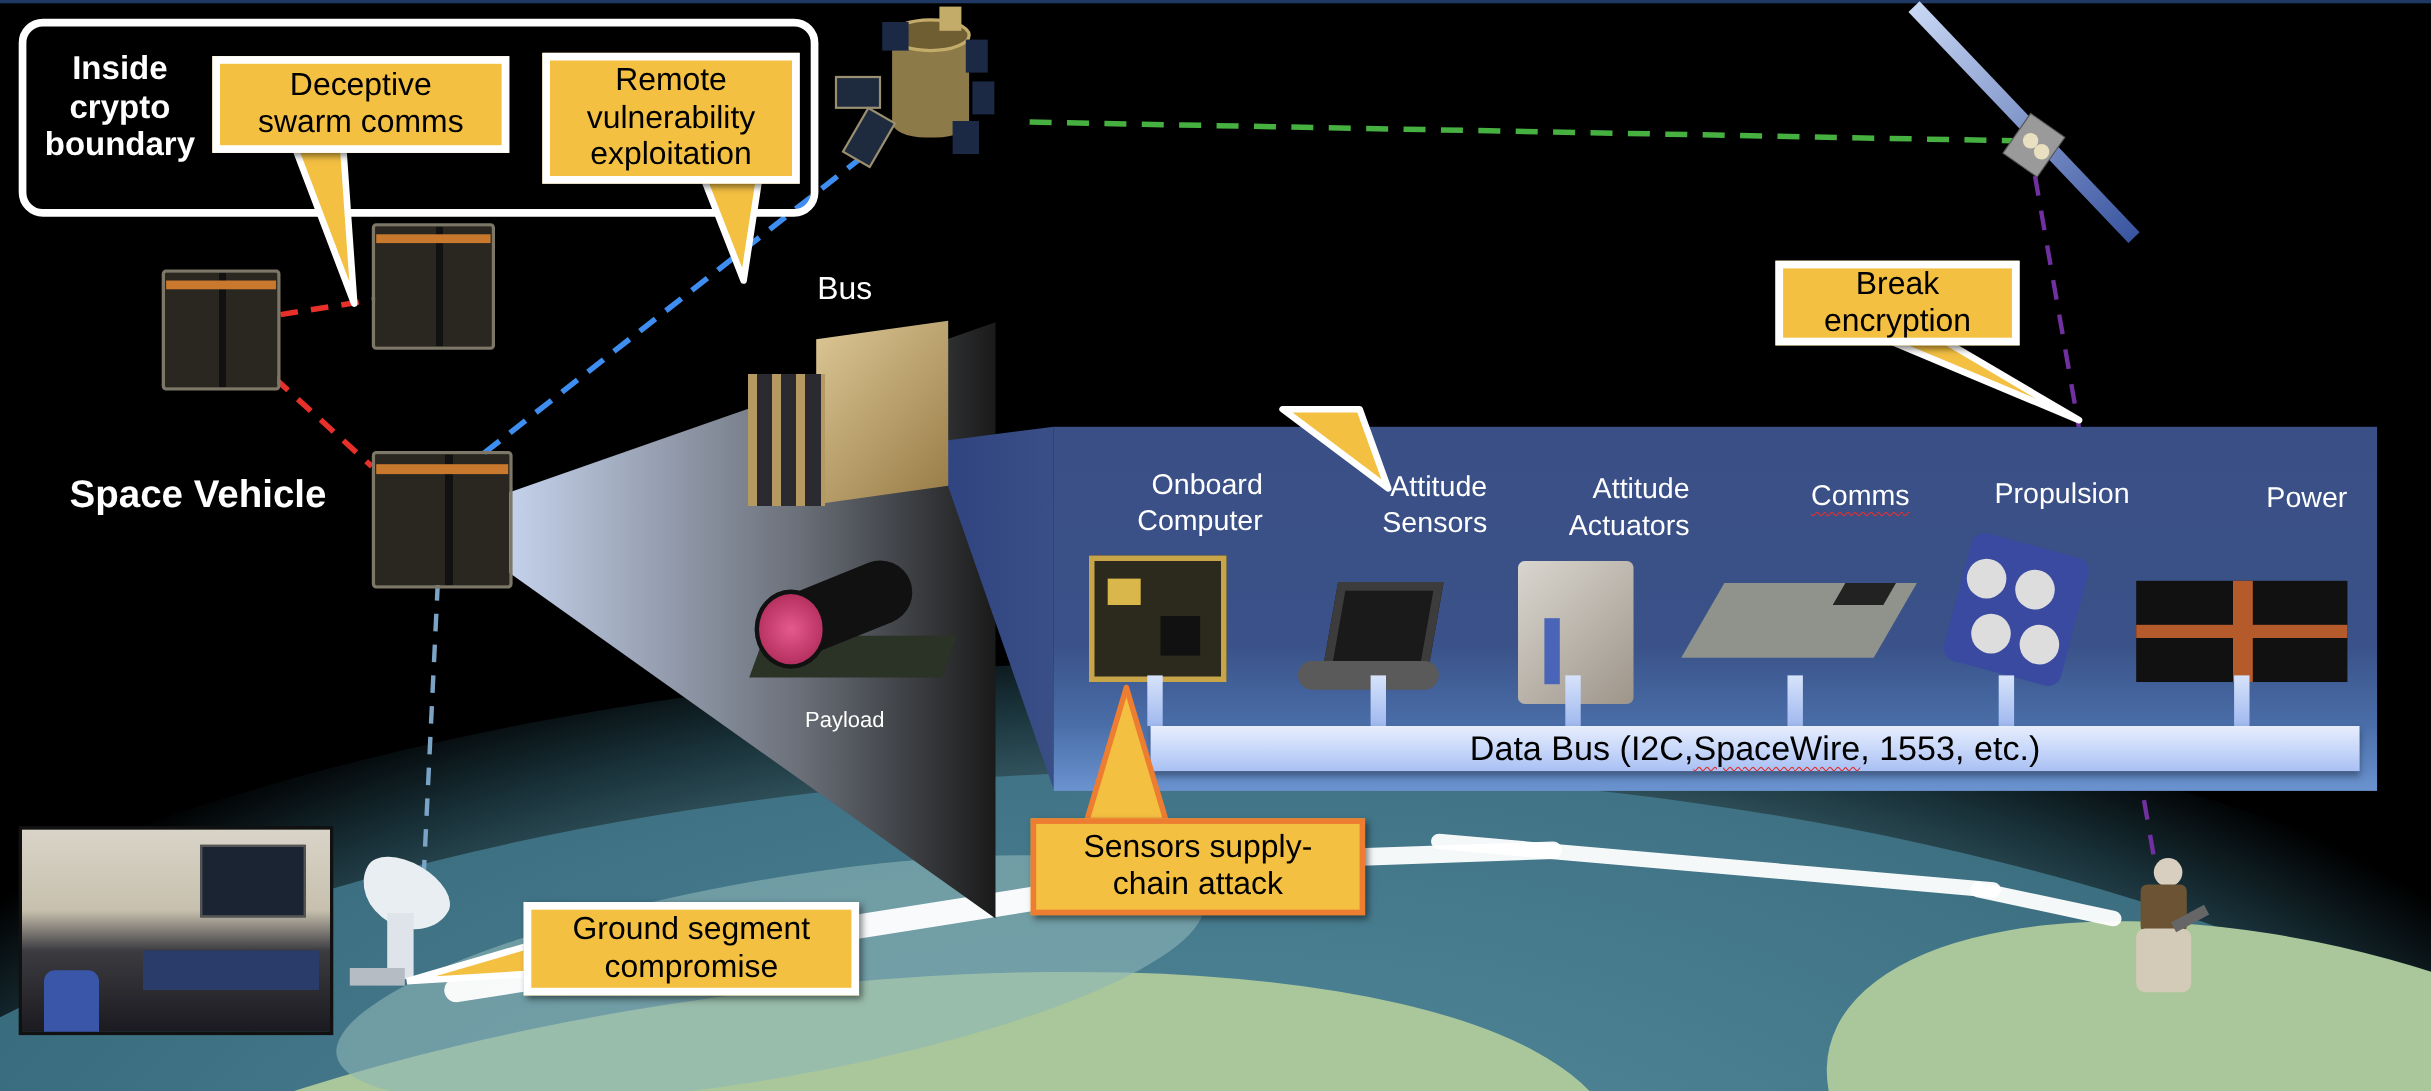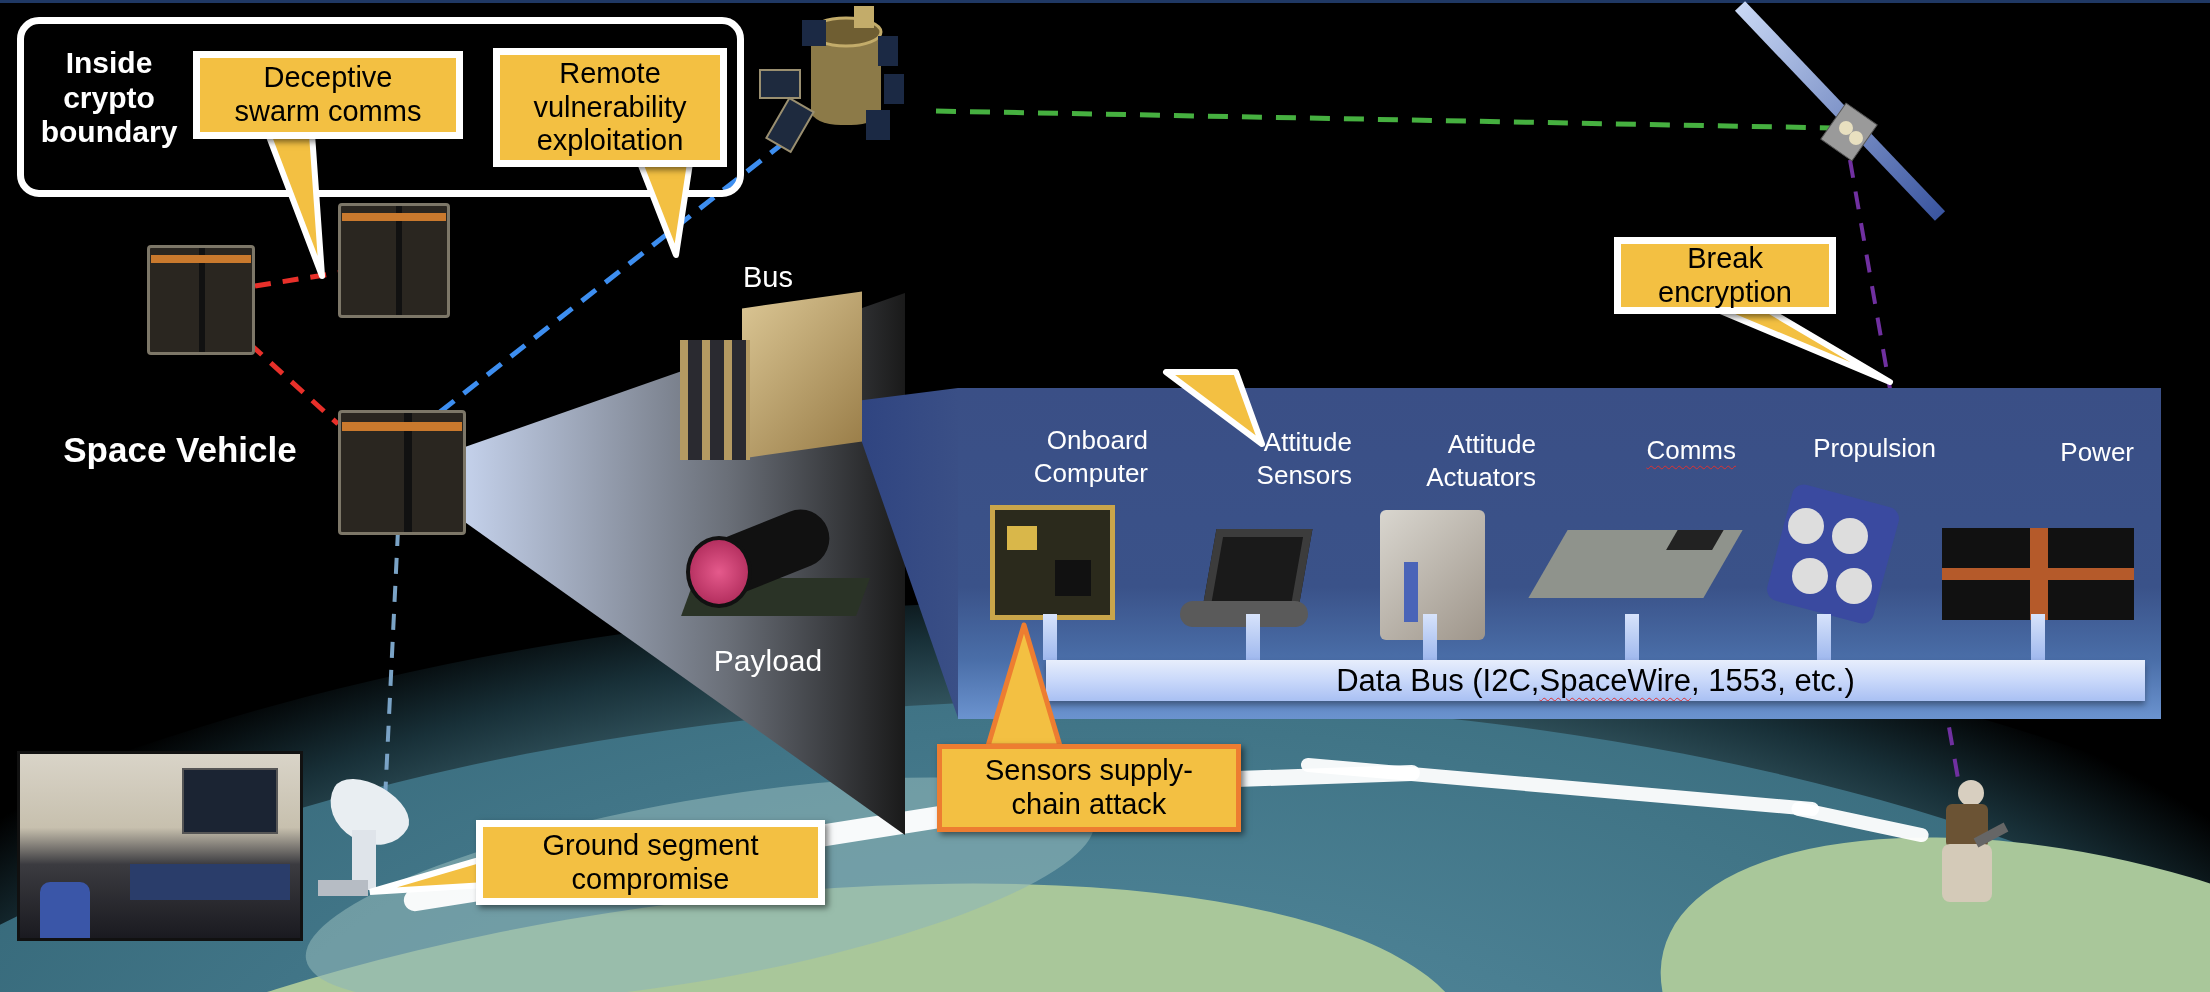--- a/index.html
+++ b/index.html
@@ -107,31 +107,31 @@
   <div class="hw" style="left:338px;top:203px;width:112px;height:115px;">
     <div style="position:absolute;inset:0;background:linear-gradient(90deg,#2a2620 0 52%,#111 52% 58%,#2a2620 58%);border:3px solid #7d7768;border-radius:4px;"></div>
     <div style="position:absolute;left:4px;right:4px;top:10px;height:8px;background:#c9792d;"></div>
   </div>
   <div class="hw" style="left:338px;top:410px;width:128px;height:125px;">
     <div style="position:absolute;inset:0;background:linear-gradient(90deg,#2a2620 0 52%,#111 52% 58%,#2a2620 58%);border:3px solid #7d7768;border-radius:4px;"></div>
     <div style="position:absolute;left:4px;right:4px;top:12px;height:9px;background:#c9792d;"></div>
   </div>
   <div class="abs txt-w" style="left:30px;top:430px;width:300px;font-size:35px;font-weight:bold;">Space Vehicle</div>
 
-  <div class="abs txt-w" style="left:718px;top:261px;width:100px;font-size:29px;text-align:center;">Bus</div>
+  <div class="abs txt-w" style="left:718px;top:247px;width:100px;font-size:29px;text-align:center;">Bus</div>
   <div class="hw" style="left:680px;top:300px;width:190px;height:165px;">
     <div style="position:absolute;left:62px;top:0;width:120px;height:150px;background:linear-gradient(135deg,#d8c391,#9b7f4a);transform:skewY(-8deg);"></div>
     <div style="position:absolute;left:0;top:40px;width:70px;height:120px;background:repeating-linear-gradient(90deg,#b49a62 0 8px,#2a2a30 8px 22px);"></div>
   </div>
   <div class="hw" style="left:668px;top:488px;width:205px;height:150px;">
     <div style="position:absolute;left:20px;top:90px;width:175px;height:38px;background:#2a3326;transform:skewX(-20deg);"></div>
     <div style="position:absolute;left:34px;top:35px;width:130px;height:58px;background:#111;border-radius:30px;transform:rotate(-22deg);"></div>
     <div style="position:absolute;left:18px;top:48px;width:58px;height:64px;background:radial-gradient(circle,#e55a8c,#a3204f);border-radius:50%;border:4px solid #111;"></div>
   </div>
-  <div class="abs txt-w" style="left:688px;top:644px;width:160px;font-size:30px;">Payload</div>
+  <div class="abs txt-w" style="left:688px;top:644px;width:160px;font-size:20px;">Payload</div>
 
   <div class="panel"></div>
 
   <div class="sublabel" style="left: 948px; top: 424px; white-space: pre-line;">Onboard
 Computer</div>
   <div class="sublabel" style="left: 1152px; top: 426px; width: 200px; white-space: pre-line;">Attitude
 Sensors</div>
   <div class="sublabel" style="left: 1336px; top: 428px; white-space: pre-line;">Attitude
 Actuators</div>
   <div class="sublabel squiggle-wrap" style="left:1536px;top:434px;"><span class="squiggle">Comms</span></div>
@@ -184,21 +184,21 @@
     <div style="position:absolute;left:20px;top:128px;width:50px;height:56px;background:#3a56a8;border-radius:10px 10px 0 0;"></div>
   </div>
   <div class="abs" style="left:318px;top:780px;width:110px;height:118px;">
     <div style="position:absolute;left:8px;top:4px;width:84px;height:58px;background:#e9eef2;border-radius:50% 50% 50% 50%/40% 40% 60% 60%;transform:rotate(30deg);"></div>
     <div style="position:absolute;left:34px;top:50px;width:24px;height:60px;background:#dfe4ea;"></div>
     <div style="position:absolute;left:0;top:100px;width:50px;height:16px;background:#b6bcc4;"></div>
   </div>
   <svg width="2210" height="992" style="pointer-events:none">
     <polygon points="486,858 486,885 370,892" fill="#f3c042" stroke="#fff" stroke-width="6"></polygon>
   </svg>
-  <div class="callout" style="left:476px;top:820px;width:349px;height:85px;">Ground segment compromise</div>
+  <div class="callout" style="left:476px;top:820px;width:305px;height:85px;">Ground segment compromise</div>
 
   <div class="abs" style="left:1932px;top:780px;width:80px;height:125px;">
     <div style="position:absolute;left:26px;top:0;width:26px;height:26px;background:#d8cfc0;border-radius:50%;"></div>
     <div style="position:absolute;left:14px;top:24px;width:42px;height:44px;background:#6b5334;border-radius:6px;"></div>
     <div style="position:absolute;left:10px;top:64px;width:50px;height:58px;background:#d4cab8;border-radius:8px;"></div>
     <div style="position:absolute;left:42px;top:50px;width:34px;height:10px;background:#666;transform:rotate(-28deg);"></div>
   </div>
 
   <svg width="2210" height="992" style="pointer-events:none">
     <polygon points="268,134 312,134 322,276" fill="#f3c042" stroke="#fff" stroke-width="6" stroke-linejoin="round"></polygon>

